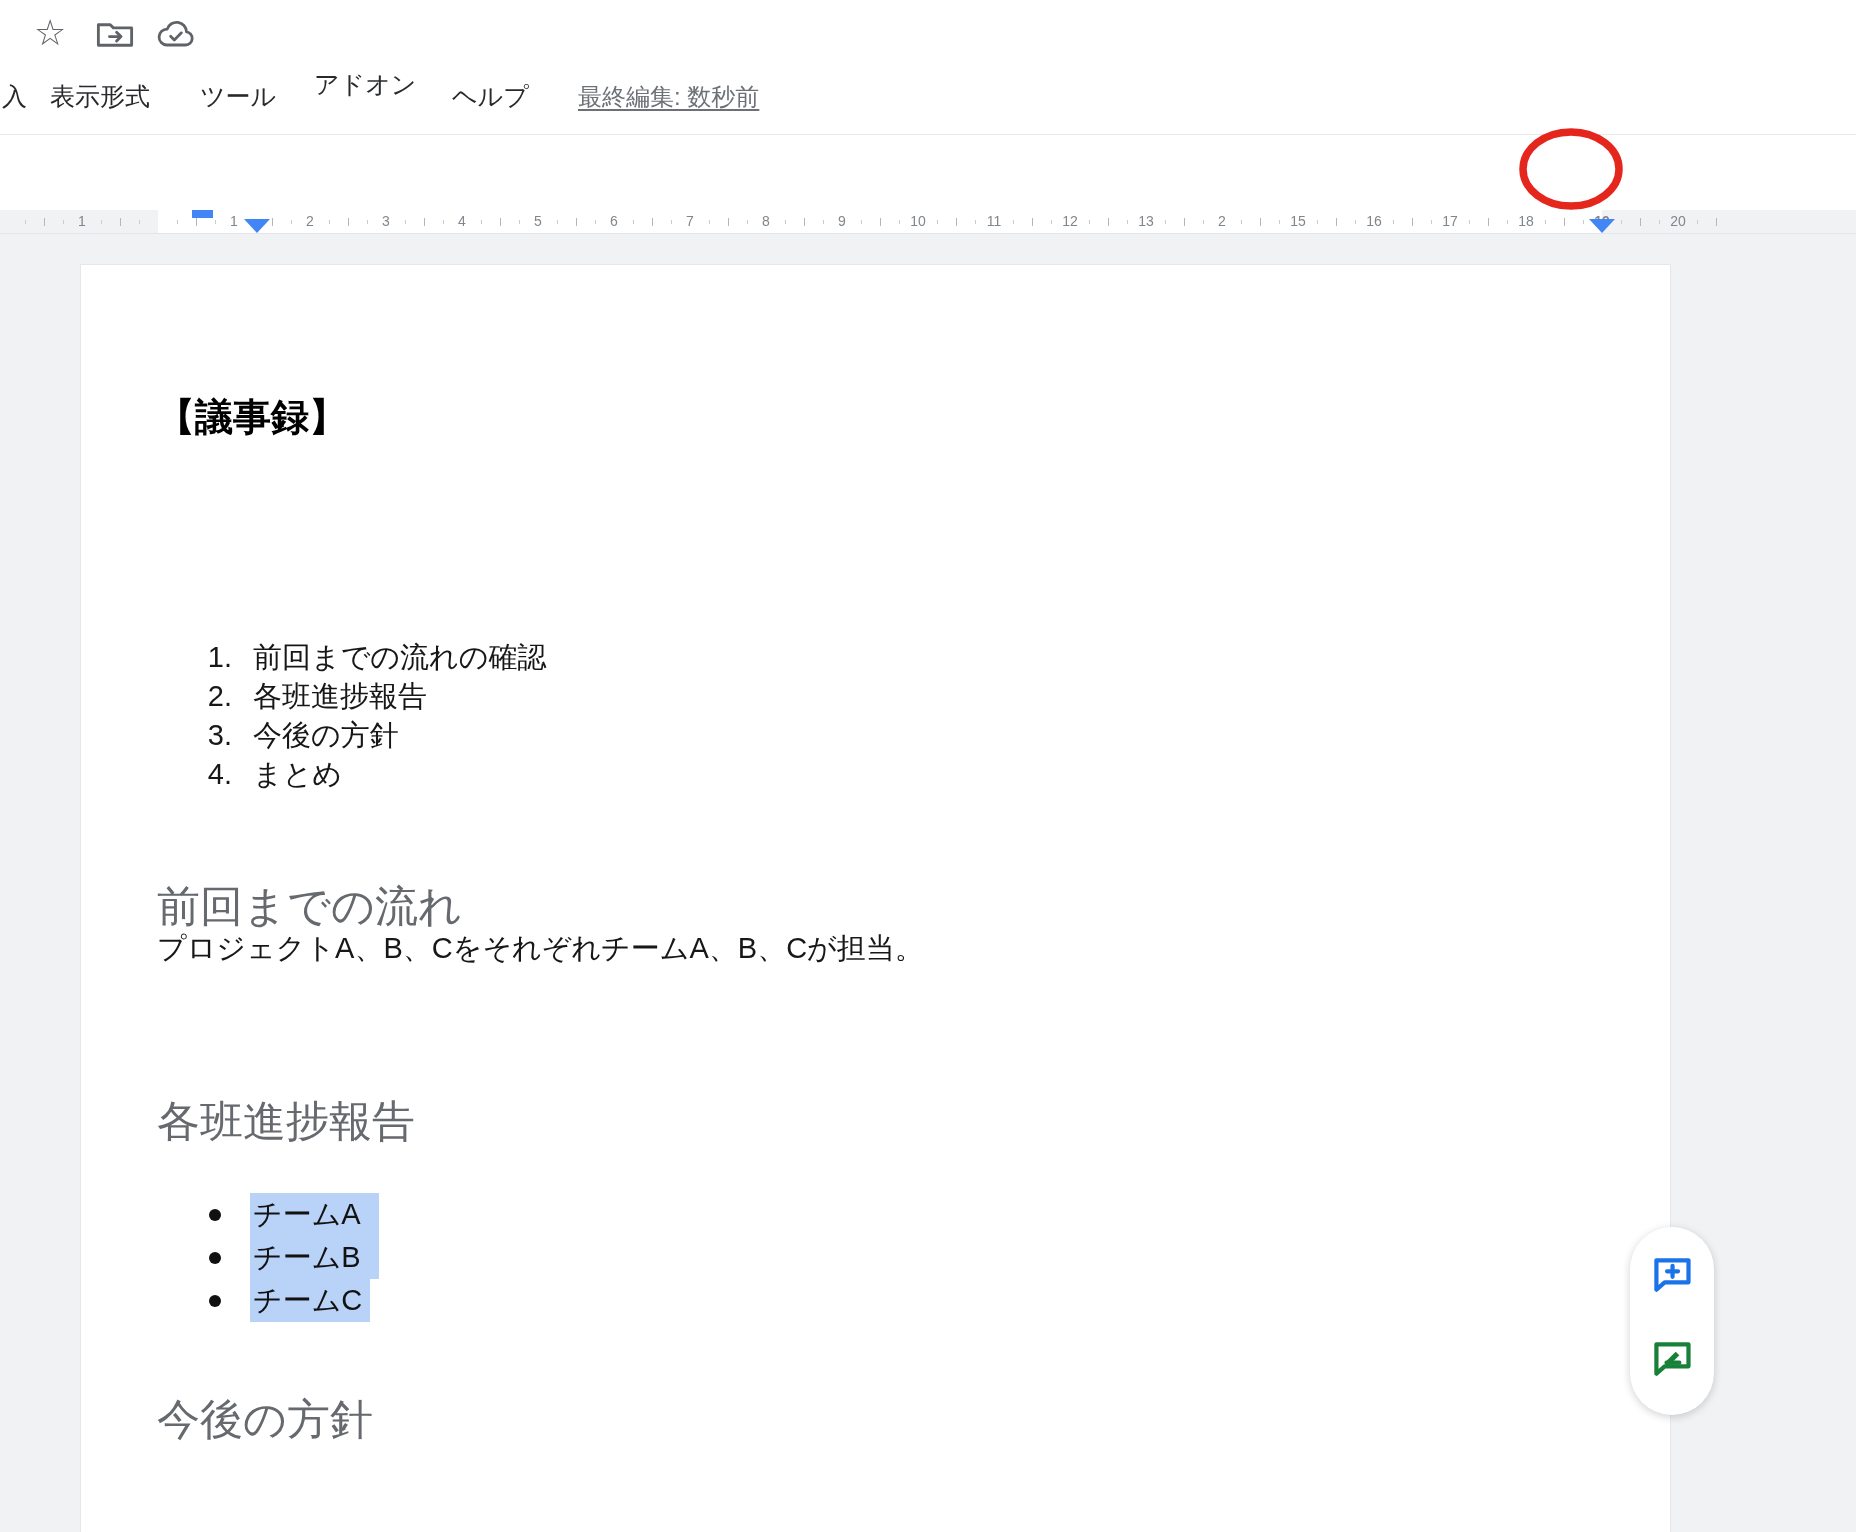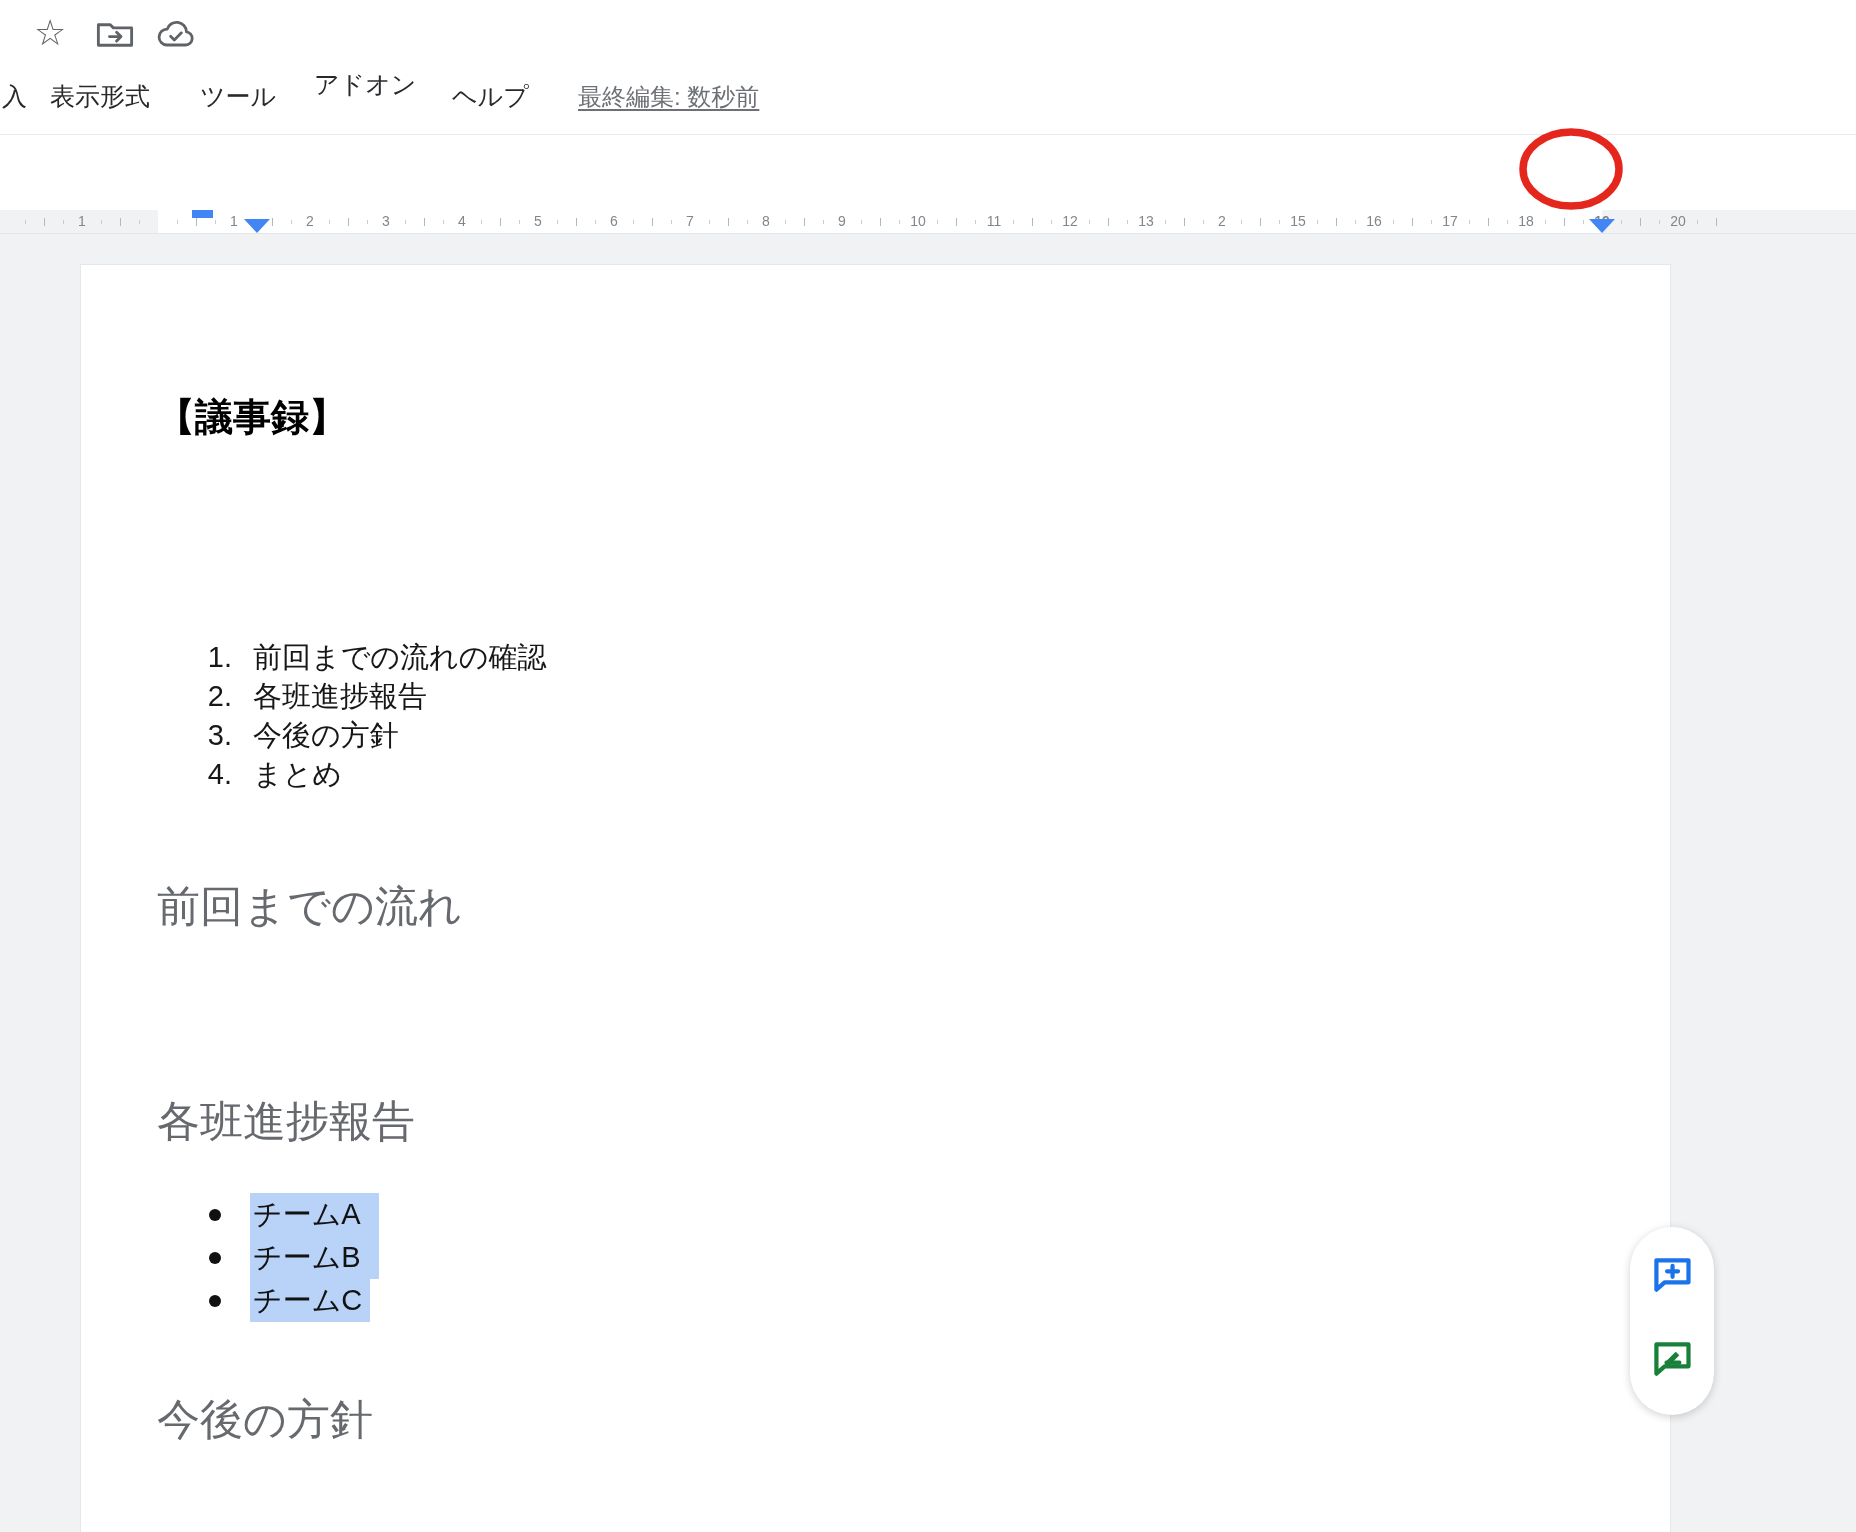--- a/index.html
+++ b/index.html
@@ -355,20 +355,21 @@
   <div class="oli" style="top:716px;">
     <span class="num">3.</span>
     <span class="txt">今後の方針</span>
   </div>
   <div class="oli" style="top:755px;">
     <span class="num">4.</span>
     <span class="txt">まとめ</span>
   </div>
 
   <div class="abs h2" style="top:878px;">前回までの流れ</div>
+  <div class="abs body-line" style="top:928px;">プロジェクトA、B、CをそれぞれチームA、B、Cが担当。</div>
 
   <div class="abs h2" style="top:1093px;">各班進捗報告</div>
 
   <div class="bli" style="top:1193px;">
     <span class="dot"></span>
     <span class="sel" style="padding-right:18px;">チームA</span>
   </div>
   <div class="bli" style="top:1236px;">
     <span class="dot"></span>
     <span class="sel" style="padding-right:18px;">チームB</span>

